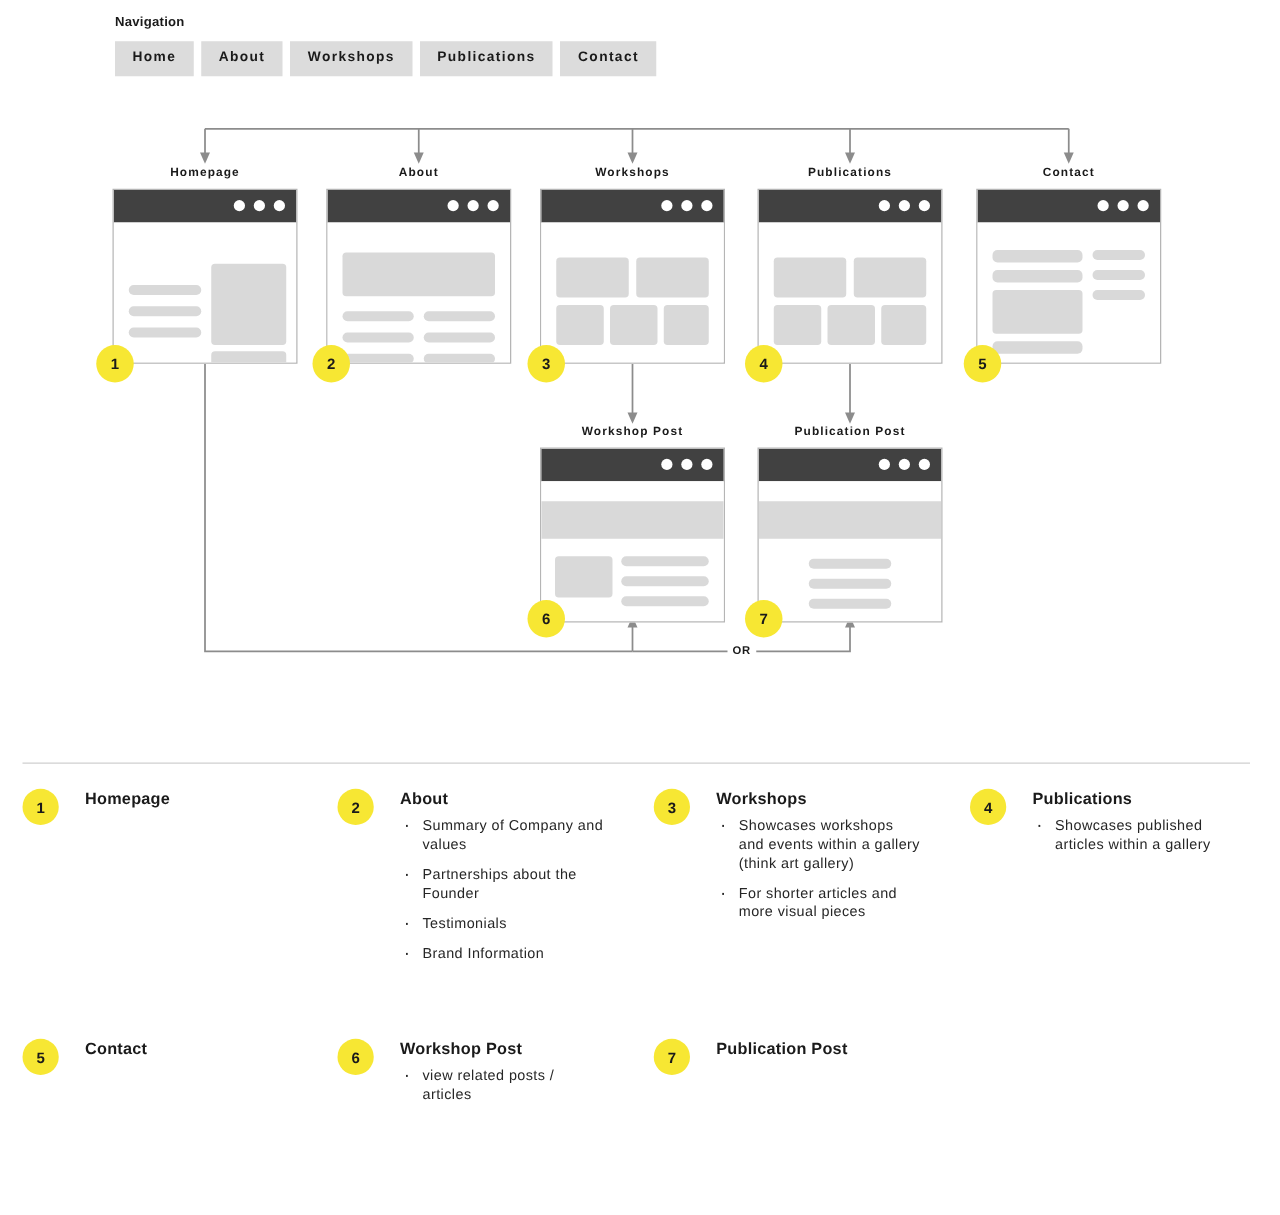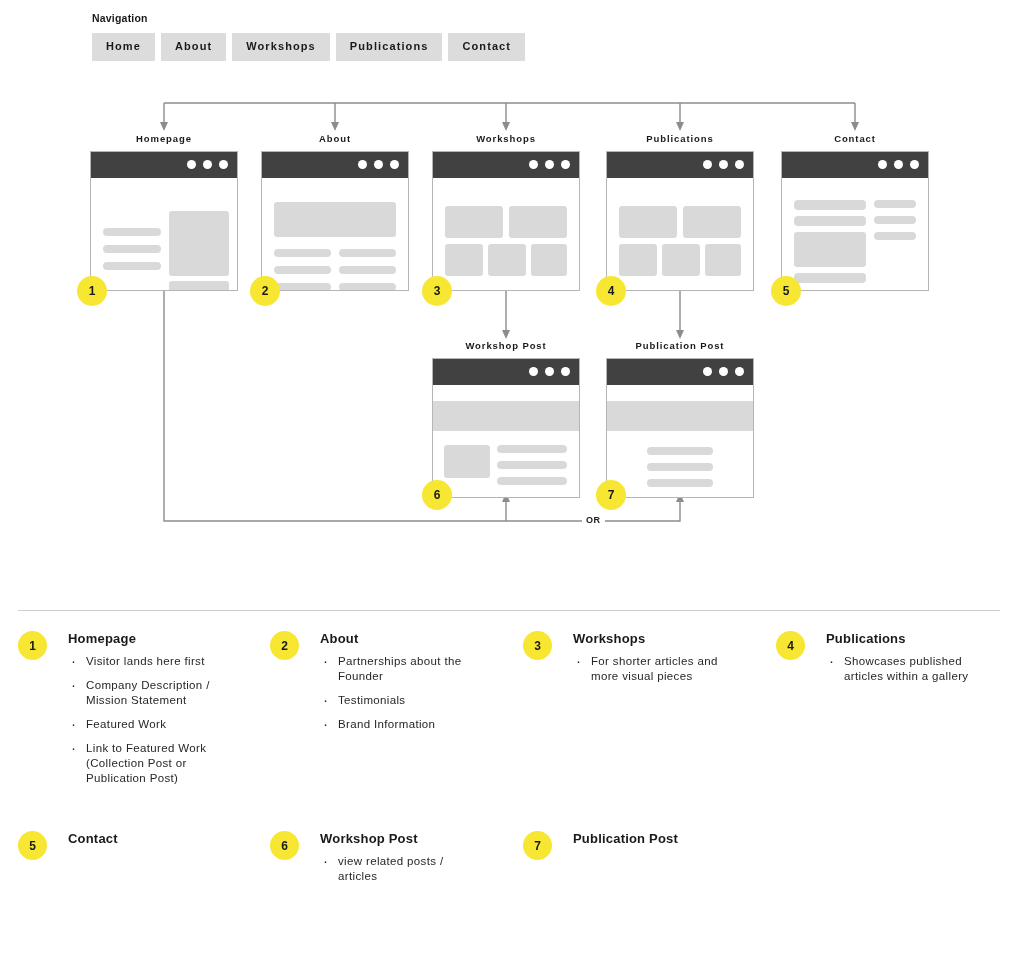--- a/index.html
+++ b/index.html
@@ -378,42 +378,38 @@
 
   <div id="divider"></div>
 
   <div id="legend">
 
     <div class="legend-row" style="height:200px;">
 
       <div class="legend-item" style="left:18px; top:0;">
         <div class="lg-badge">1</div>
         <div class="lg-title">Homepage</div>
-        <ul>
-          <li>Visitor lands here first</li>
-          <li>Company Description / Mission Statement</li>
-          <li>Featured Work</li>
-          <li>Link to Featured Work (Collection Post or Publication Post)</li>
-        </ul>
       </div>
 
       <div class="legend-item" style="left:270px; top:0;">
         <div class="lg-badge">2</div>
         <div class="lg-title">About</div>
         <ul>
+          <li>Summary of Company and values</li>
           <li>Partnerships about the Founder</li>
           <li>Testimonials</li>
           <li>Brand Information</li>
         </ul>
       </div>
 
       <div class="legend-item" style="left:523px; top:0;">
         <div class="lg-badge">3</div>
         <div class="lg-title">Workshops</div>
         <ul>
+          <li>Showcases workshops and events within a gallery (think art gallery)</li>
           <li>For shorter articles and more visual pieces</li>
         </ul>
       </div>
 
       <div class="legend-item" style="left:776px; top:0;">
         <div class="lg-badge">4</div>
         <div class="lg-title">Publications</div>
         <ul>
           <li>Showcases published articles within a gallery</li>
         </ul>

